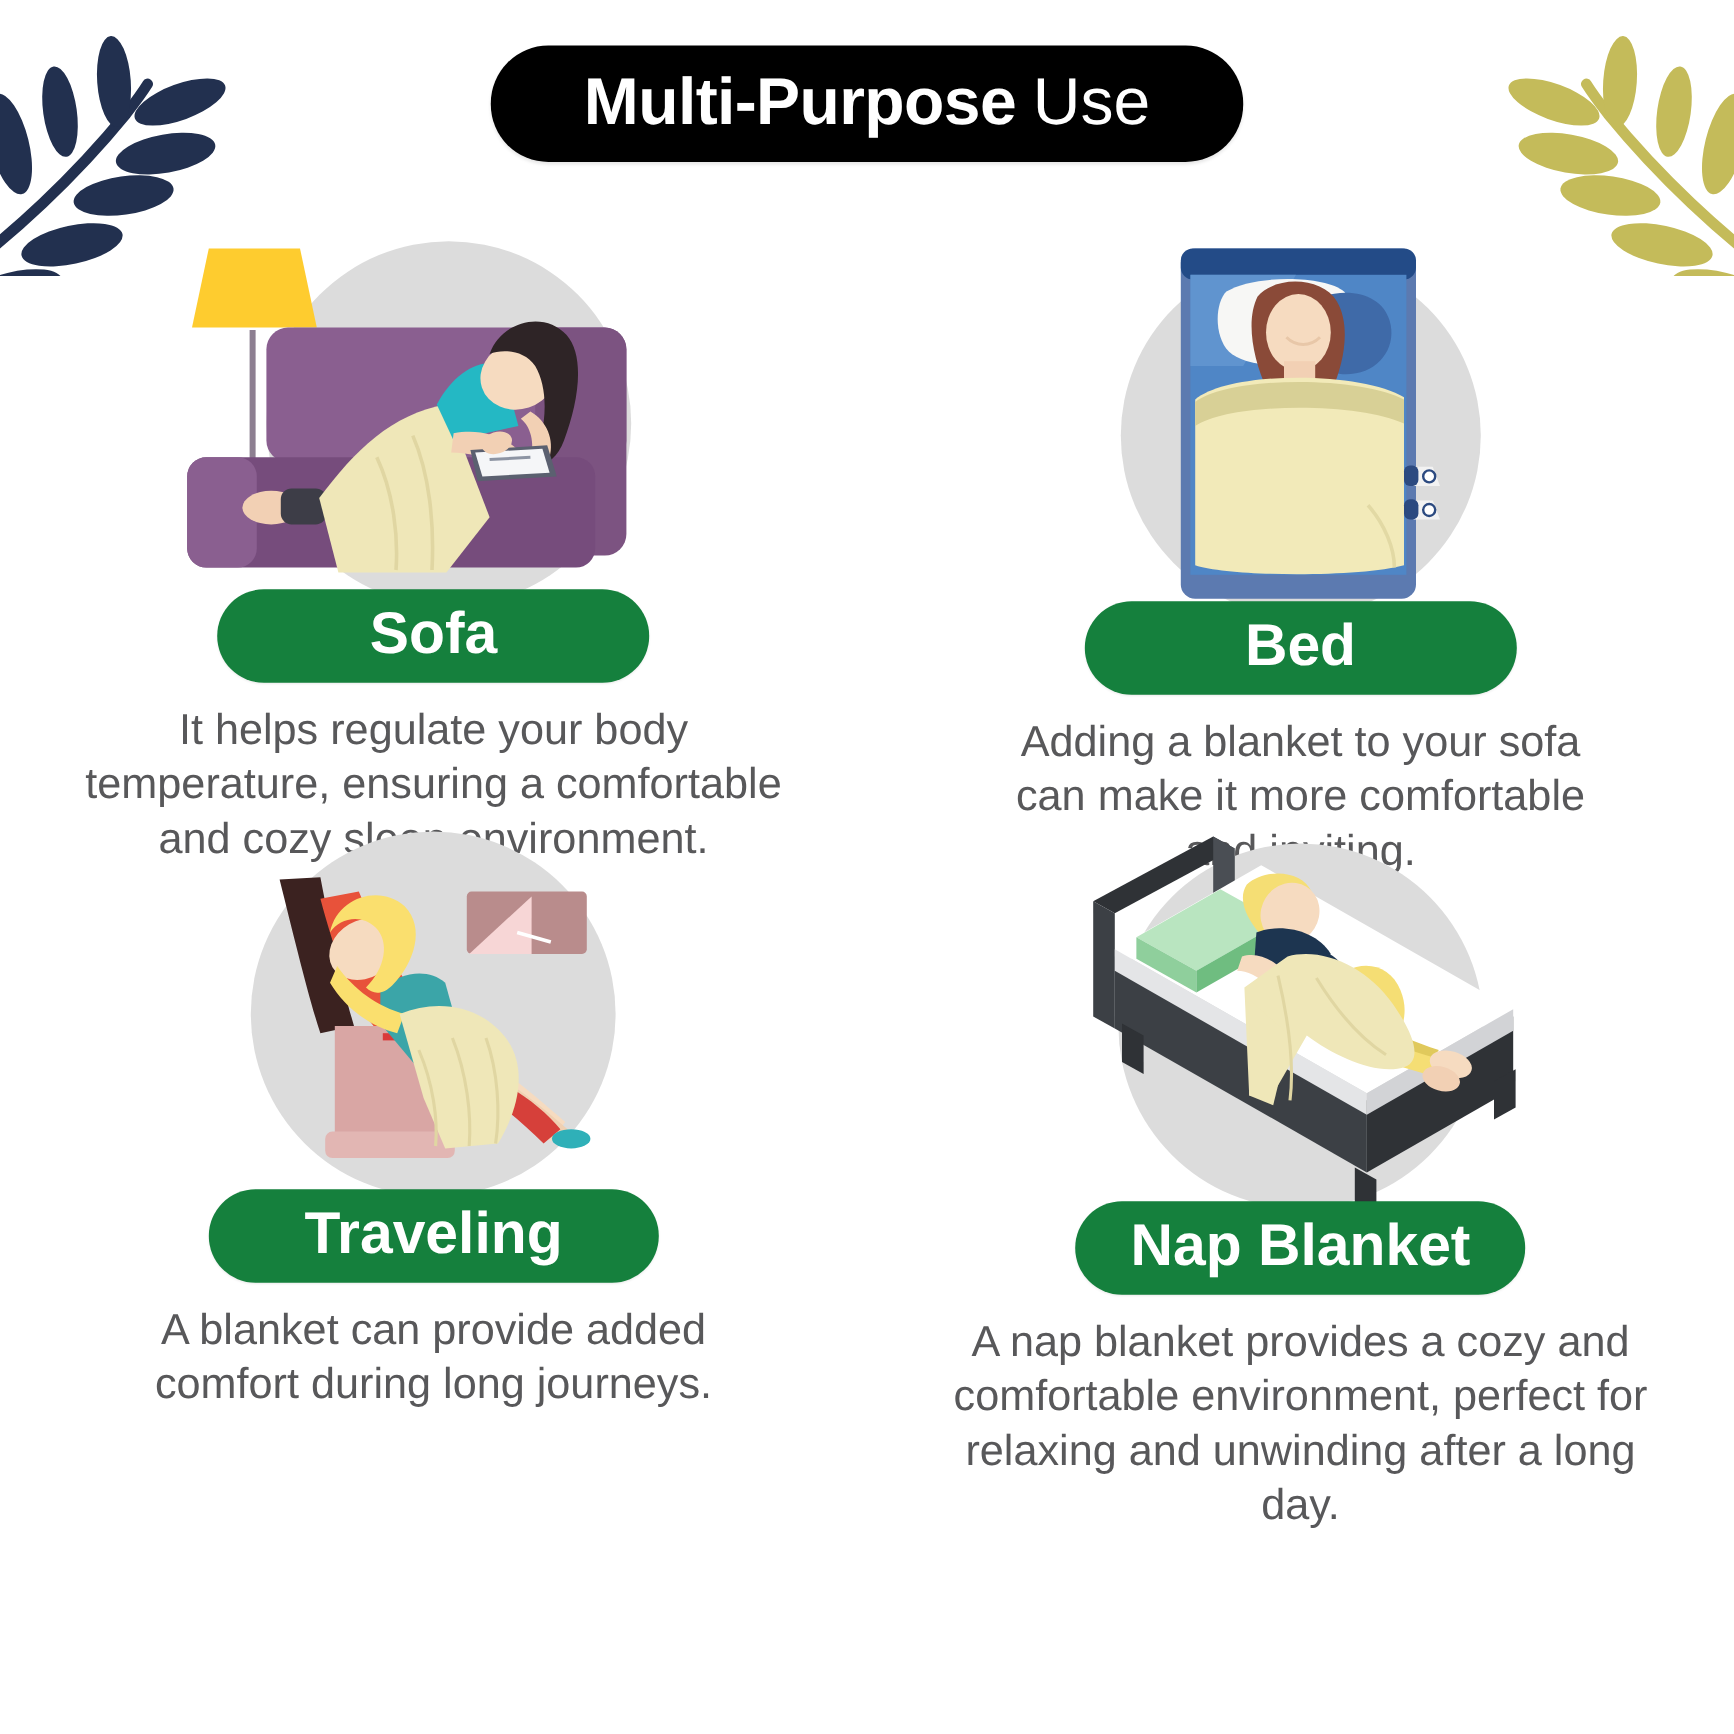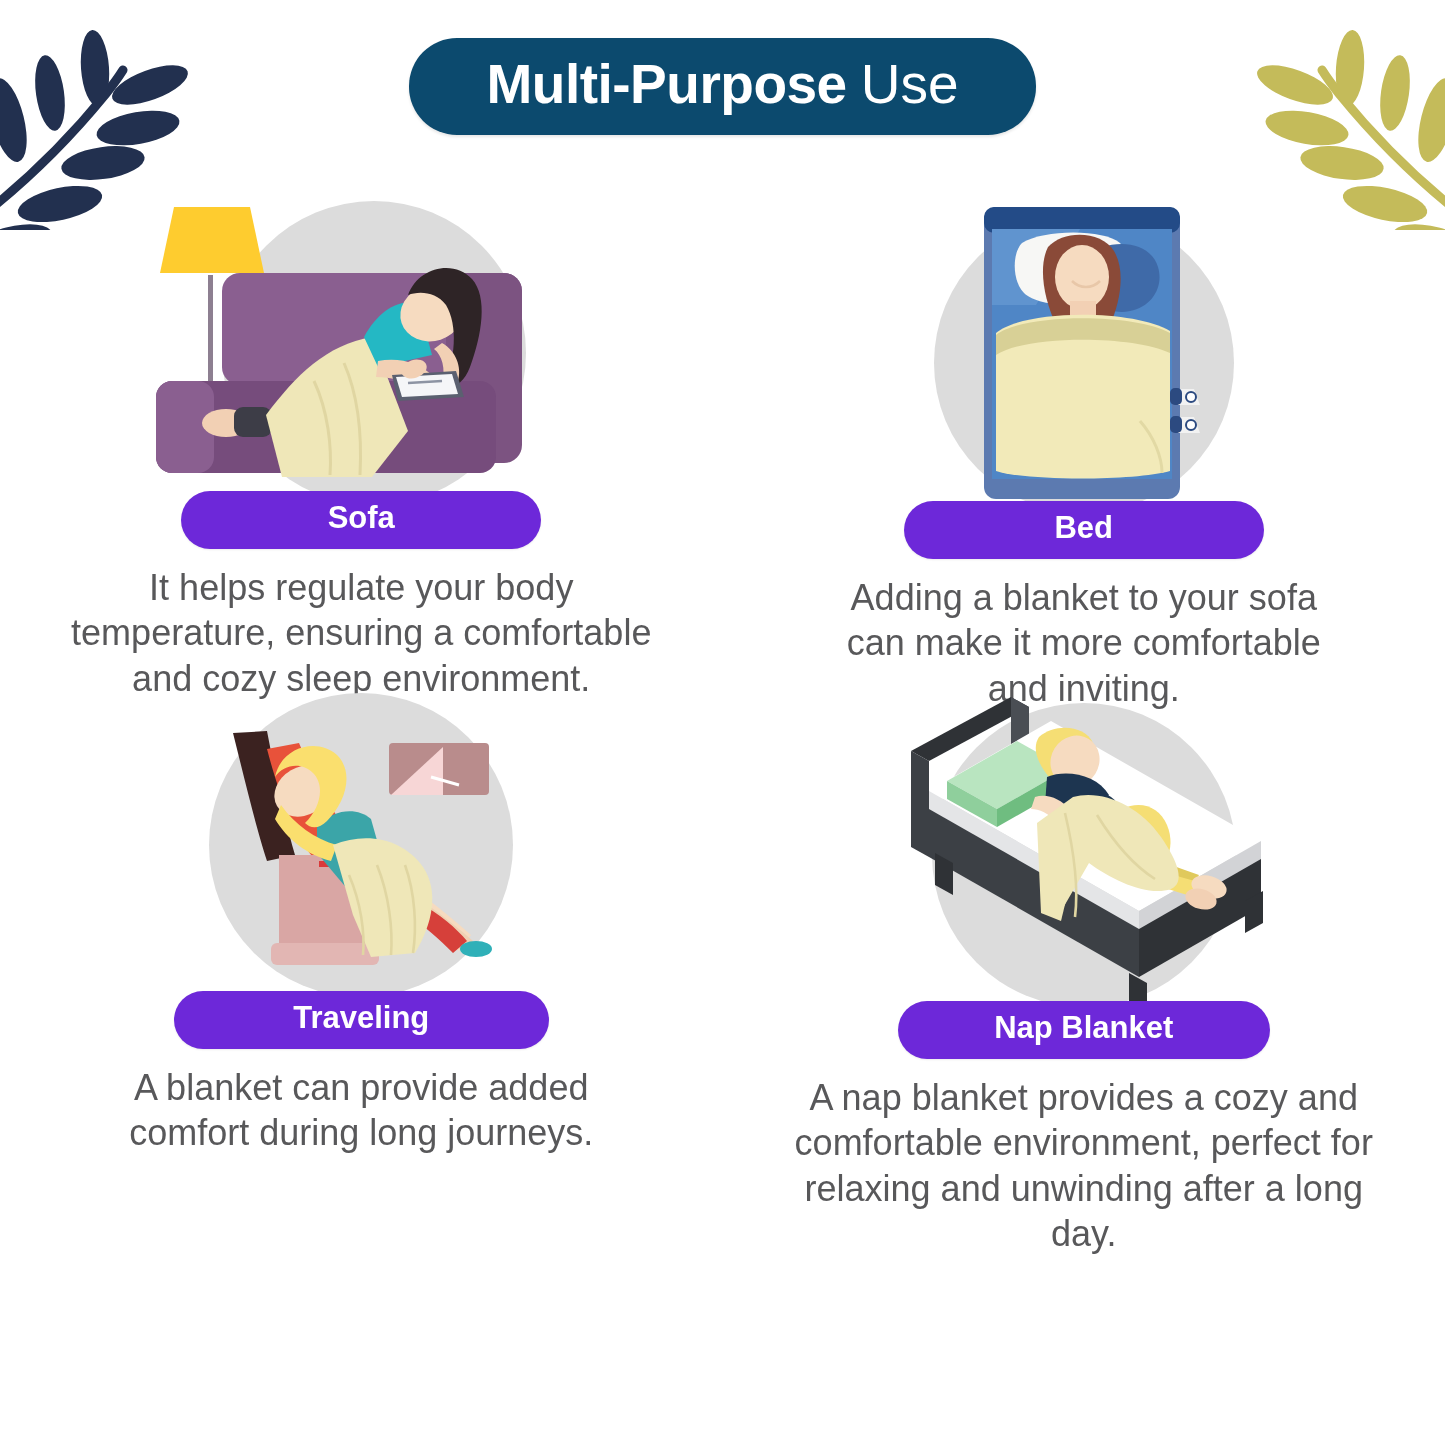--- a/index.html
+++ b/index.html
@@ -27,21 +27,21 @@
   
   .title-wrap {
     position: absolute;
     top: 38px;
     left: 0;
     width: 100%;
     display: flex;
     justify-content: center;
   }
   .title-pill {
-    background: #0c4a6e;
+    background: #000000;
     border-radius: 48px;
     padding: 19px 78px 23px 78px;
     display: flex;
     align-items: center;
     gap: 14px;
     box-shadow: 0 2px 3px rgba(0,0,0,0.10);
   }
   .title-strong {
     color: #ffffff;
     font-size: 55px;
@@ -79,26 +79,26 @@
     height: 320px;
     display: flex;
     align-items: flex-end;
     justify-content: center;
   }
   .art svg { display: block; }
 
   .label-pill {
     position: relative;
     margin-top: -14px;
-    background: #6d28d9;
+    background: #15803d;
     border-radius: 40px;
     min-width: 360px;
     text-align: center;
     color: #ffffff;
-    font-size: 31px;
+    font-size: 49px;
     font-weight: bold;
     padding: 9px 46px 13px 46px;
     box-sizing: border-box;
     z-index: 5;
     box-shadow: 0 1px 2px rgba(0,0,0,0.08);
   }
 
   .caption {
     margin-top: 16px;
     width: 600px;

